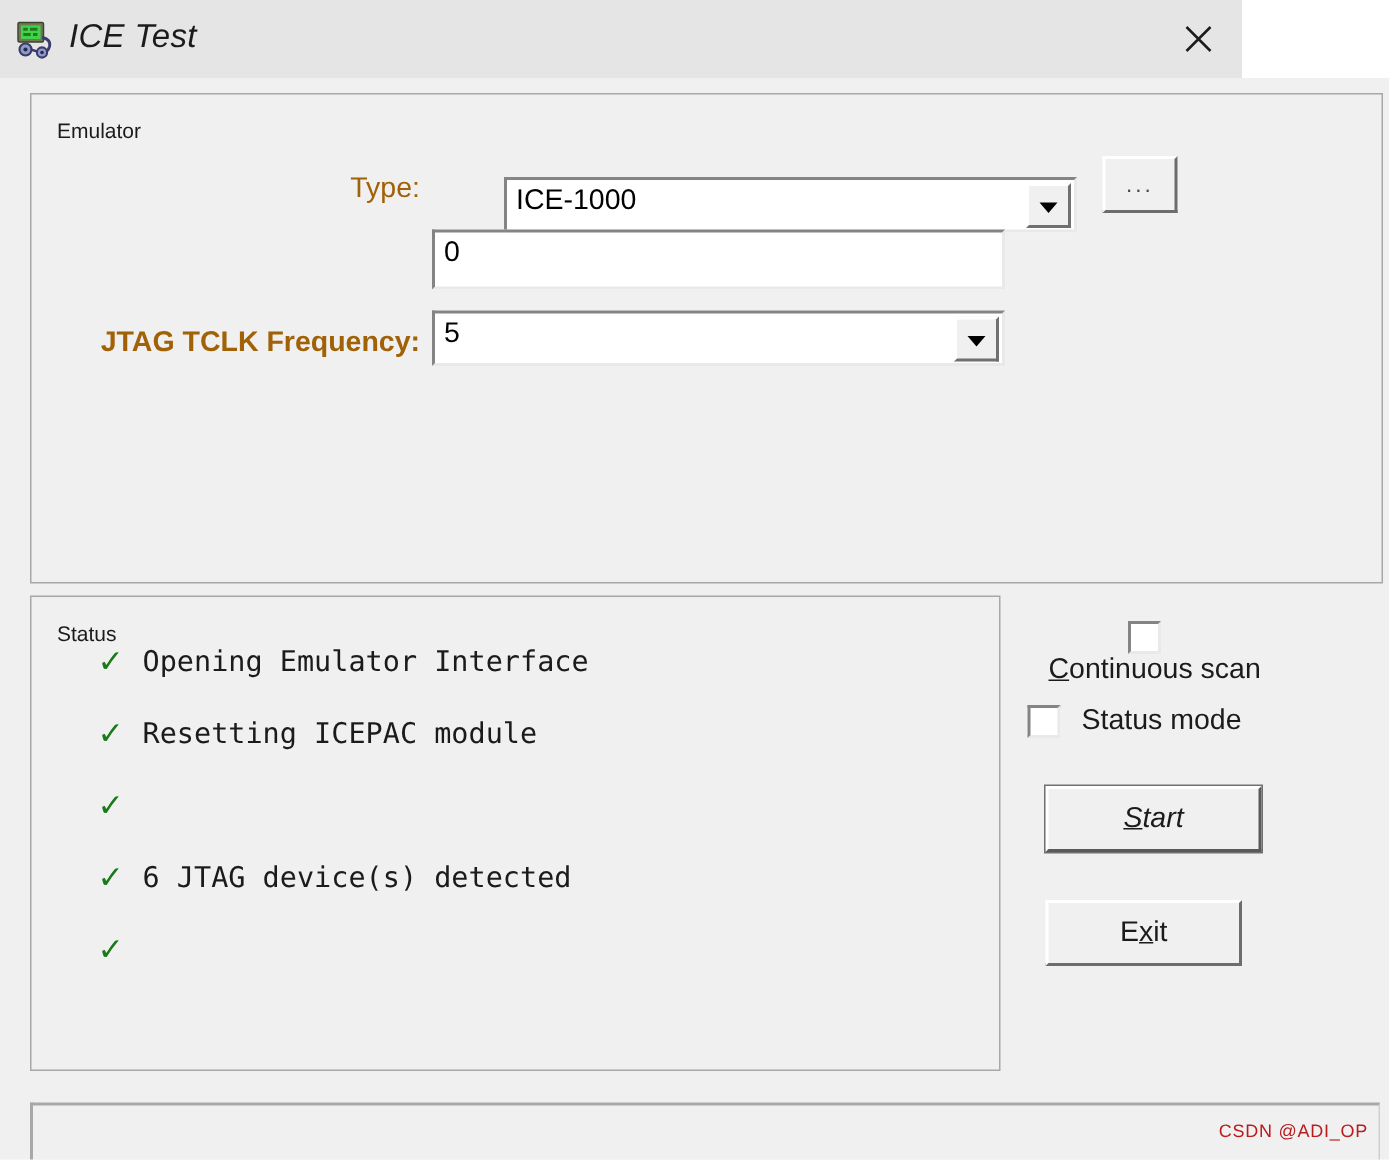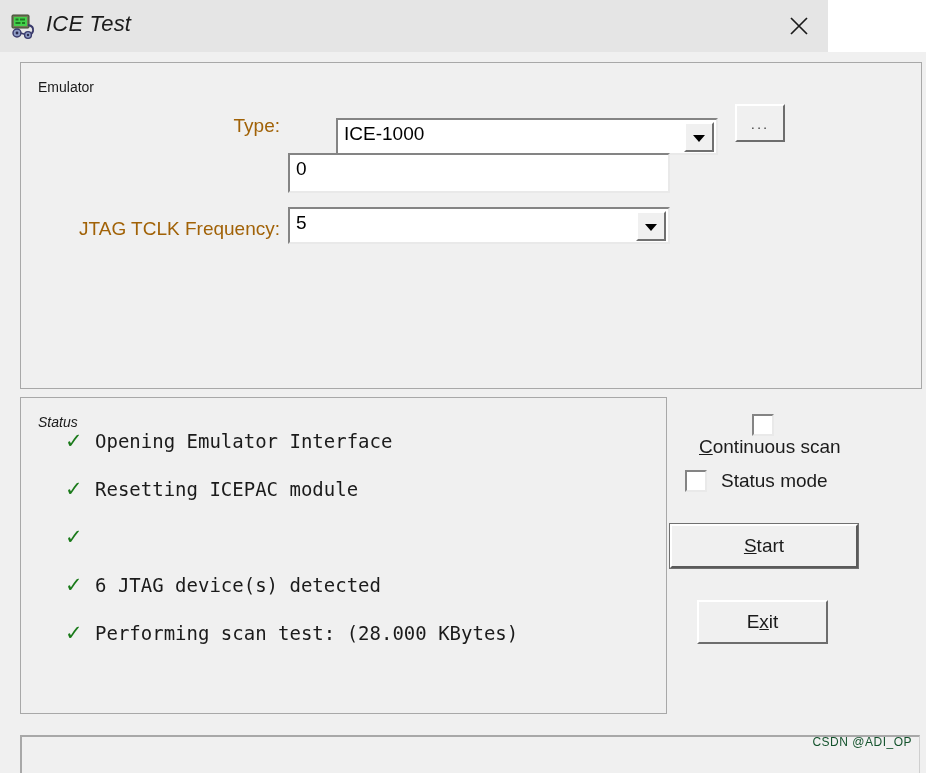--- a/index.html
+++ b/index.html
@@ -65,21 +65,21 @@
     left: 12px;
     background: #f0f0f0;
     padding: 0 5px;
     font-size: 14px;
     color: #1b1b1b;
     white-space: nowrap;
     margin-top: 27px;
   }
 
   #group-emulator { left: 20px; top: 10px; width: 900px; height: 325px; }
-  #group-status   { left: 20px; top: 345px; width: 645px; height: 315px; font-style: italic; }
+  #group-status   { left: 20px; top: 345px; width: 645px; height: 315px; }
 
   #bottom-panel {
     position: absolute;
     left: 20px; top: 683px;
     width: 900px; height: 40px;
     border-top: 2px solid #a8a8a8;
     border-left: 2px solid #a8a8a8;
     border-right: 1px solid #cfcfcf;
     background: #f0f0f0;
     box-sizing: border-box;
@@ -203,23 +203,23 @@
     margin-left: 14px;
     font-size: 19px;
     color: #1b1b1b;
     white-space: nowrap;
   }
 
   
   #watermark {
     position: absolute;
     right: 14px;
-    bottom: 24px;
+    bottom: 12px;
     font-size: 12px;
-    color: #14532d;
+    color: #b91c1c;
     letter-spacing: 0.5px;
     white-space: nowrap;
     margin-left: 35px;
   }
 </style>
 </head>
 <body>
 
 <div id="titlebar">
   <span id="app-icon">
@@ -258,21 +258,21 @@
     <span class="combo-arrow"></span>
   </div>
   <div class="btn" style="left:735px; top:52px; width:50px; height:38px;">
     <span class="btn-dots">...</span>
   </div>
 
   <div class="edit" style="left:288px; top:101px; width:382px; height:40px;">
     <span class="edit-value">0</span>
   </div>
 
-  <div class="field-label" style="left:18px; top:166px; width:262px;">JTAG TCLK Frequency:</div>
+  <div class="field-label" style="left:18px; top:166px; width:262px;font-weight:bold;">JTAG TCLK Frequency:</div>
   <div class="edit" style="left:288px; top:155px; width:382px; height:37px;">
     <span class="edit-value">5</span>
     <span class="combo-arrow"></span>
   </div>
 
   <div class="groupbox" id="group-status">
     <span class="group-title">Status</span>
   </div>
 
   <div class="status-row" style="top:374px;">
@@ -285,34 +285,33 @@
   </div>
   <div class="status-row" style="top:470px;">
     <span class="check">✓</span>
   </div>
   <div class="status-row" style="top:518px;">
     <span class="check">✓</span>
     <span class="status-text">6 JTAG device(s) detected</span>
   </div>
   <div class="status-row" style="top:566px;">
     <span class="check">✓</span>
-    <span class="status-text">Performing scan test: (28.000 KBytes)</span>
   </div>
 
   <div class="cb-row" style="left:685px; top:362px;flex-direction:column;">
     <span class="cb-box"></span>
     <span class="cb-label"><span class="accel">C</span><span>ontinuous scan</span></span>
   </div>
 
   <div class="cb-row" style="left:685px; top:418px;">
     <span class="cb-box"></span>
     <span class="cb-label">Status mode</span>
   </div>
 
-  <div class="btn default" style="left:670px; top:472px; width:188px; height:44px;">
+  <div class="btn default" style="left:697px; top:472px; width:144px; height:44px;font-style:italic;">
     <span><span class="accel">S</span><span>tart</span></span>
   </div>
 
   <div class="btn" style="left:697px; top:548px; width:131px; height:44px;">
     <span><span>E</span><span class="accel">x</span><span>it</span></span>
   </div>
 
   <div id="bottom-panel"></div>
   <div id="watermark">CSDN @ADI_OP</div>
 

